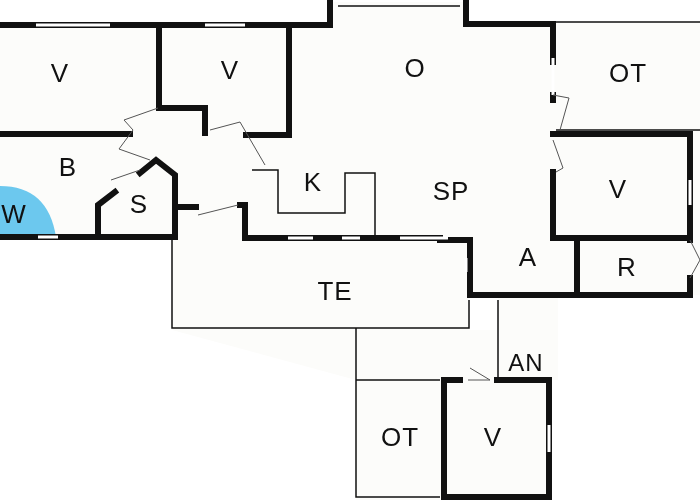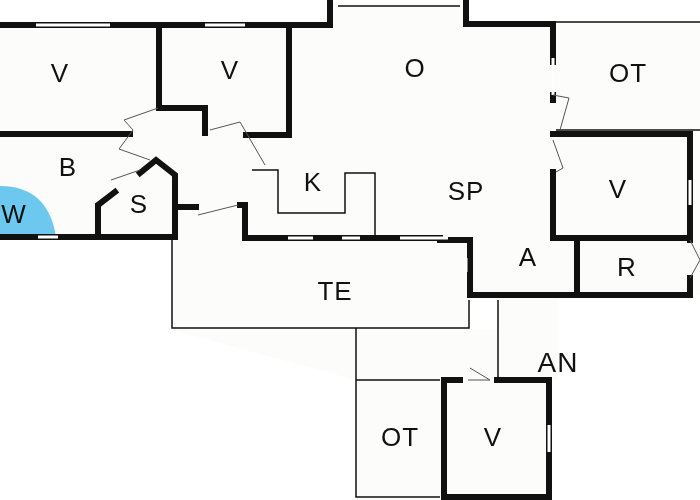--- a/index.html
+++ b/index.html
@@ -7,21 +7,21 @@
   #plan { position: absolute; left: 0; top: 0; width: 700px; height: 500px; }
   .room-label {
     position: absolute;
     font-family: "Liberation Sans", sans-serif;
     font-size: 26px;
     color: #111111;
     transform: translate(-50%, -50%);
     white-space: nowrap;
     letter-spacing: 1px;
   }
-  .label-small { font-size: 28px; margin-left: 32px; }
+  .label-small { font-size: 24px; }
 </style>
 </head>
 <body>
 
 <svg id="plan" viewBox="0 0 700 500" xmlns="http://www.w3.org/2000/svg">
 
   <g fill="#fcfcfa">
     <polygon points="0,25 330,25 330,2 468,2 468,22 700,22 700,270 700,295 498,295 470,295 470,330 356,330 356,380 440,380 440,500 356,500 356,380 172,330 172,240 0,240"></polygon>
     <rect x="172" y="240" width="296" height="90"></rect>
     <rect x="356" y="330" width="142" height="170"></rect>
@@ -104,20 +104,20 @@
 </svg>
 
 <div class="room-label" style="left:60px;top:73px;">V</div>
 <div class="room-label" style="left:230px;top:70px;">V</div>
 <div class="room-label" style="left:415px;top:68px;">O</div>
 <div class="room-label" style="left:628px;top:73px;">OT</div>
 <div class="room-label" style="left:68px;top:167px;">B</div>
 <div class="room-label" style="left:139px;top:204px;">S</div>
 <div class="room-label" style="left:14px;top:214px;">W</div>
 <div class="room-label" style="left:313px;top:182px;">K</div>
-<div class="room-label" style="left:466px;top:191px;">SP</div>
+<div class="room-label" style="left:451px;top:191px;">SP</div>
 <div class="room-label" style="left:618px;top:189px;">V</div>
 <div class="room-label" style="left:528px;top:257px;">A</div>
 <div class="room-label" style="left:627px;top:267px;">R</div>
 <div class="room-label" style="left:335px;top:291px;">TE</div>
 <div class="room-label label-small" style="left:526px;top:363px;">AN</div>
 <div class="room-label" style="left:400px;top:437px;">OT</div>
 <div class="room-label" style="left:493px;top:437px;">V</div>
 
 </body></html>

